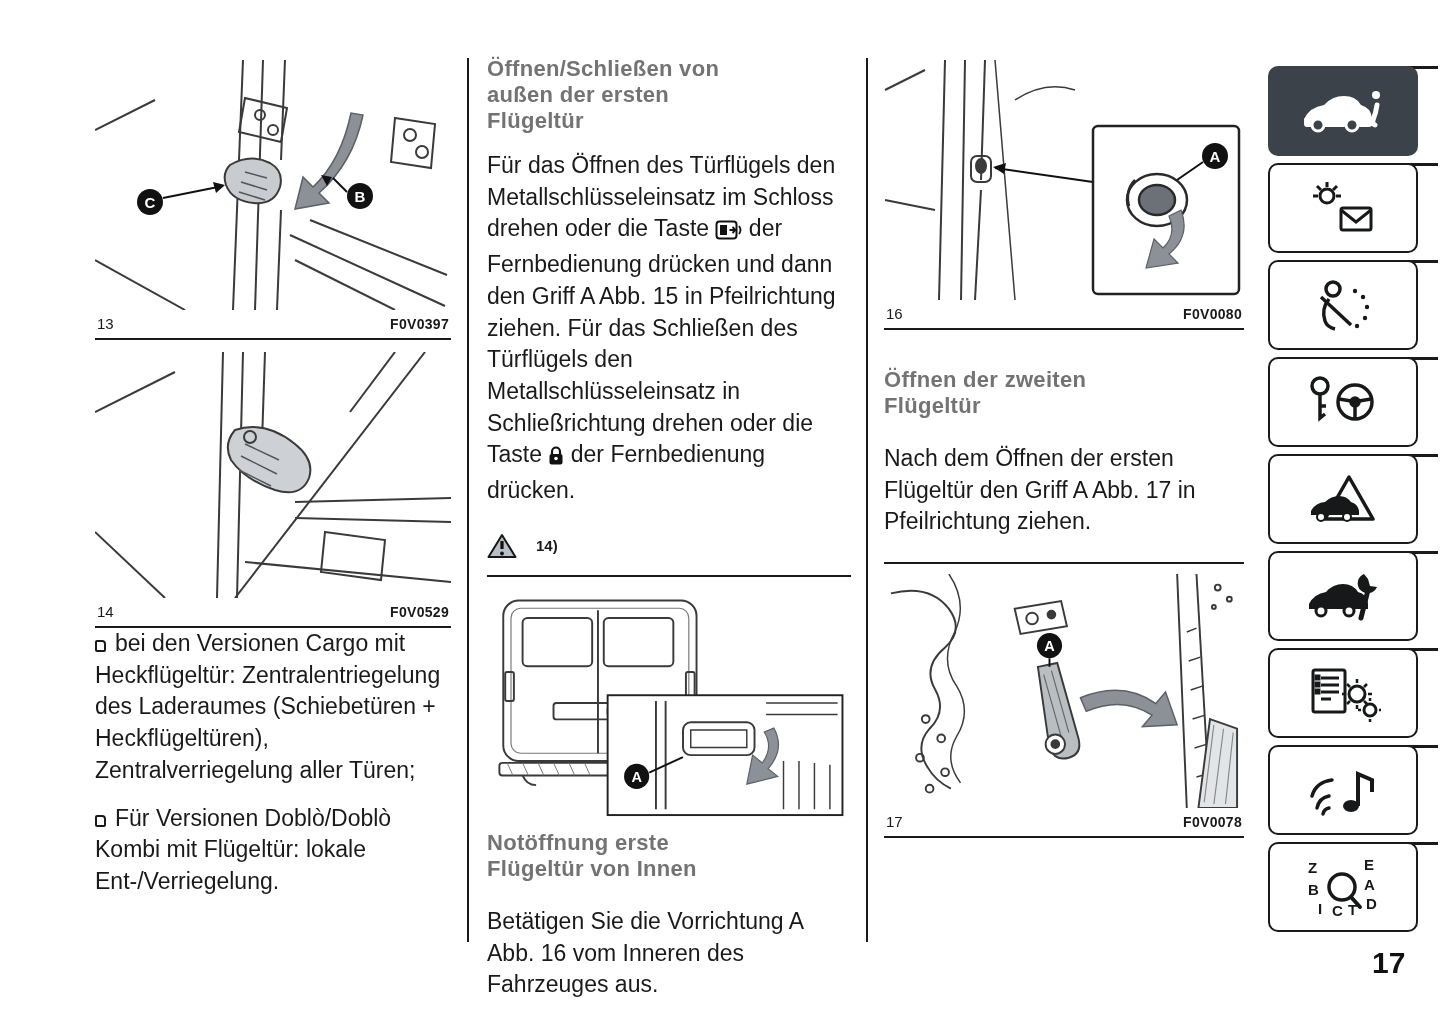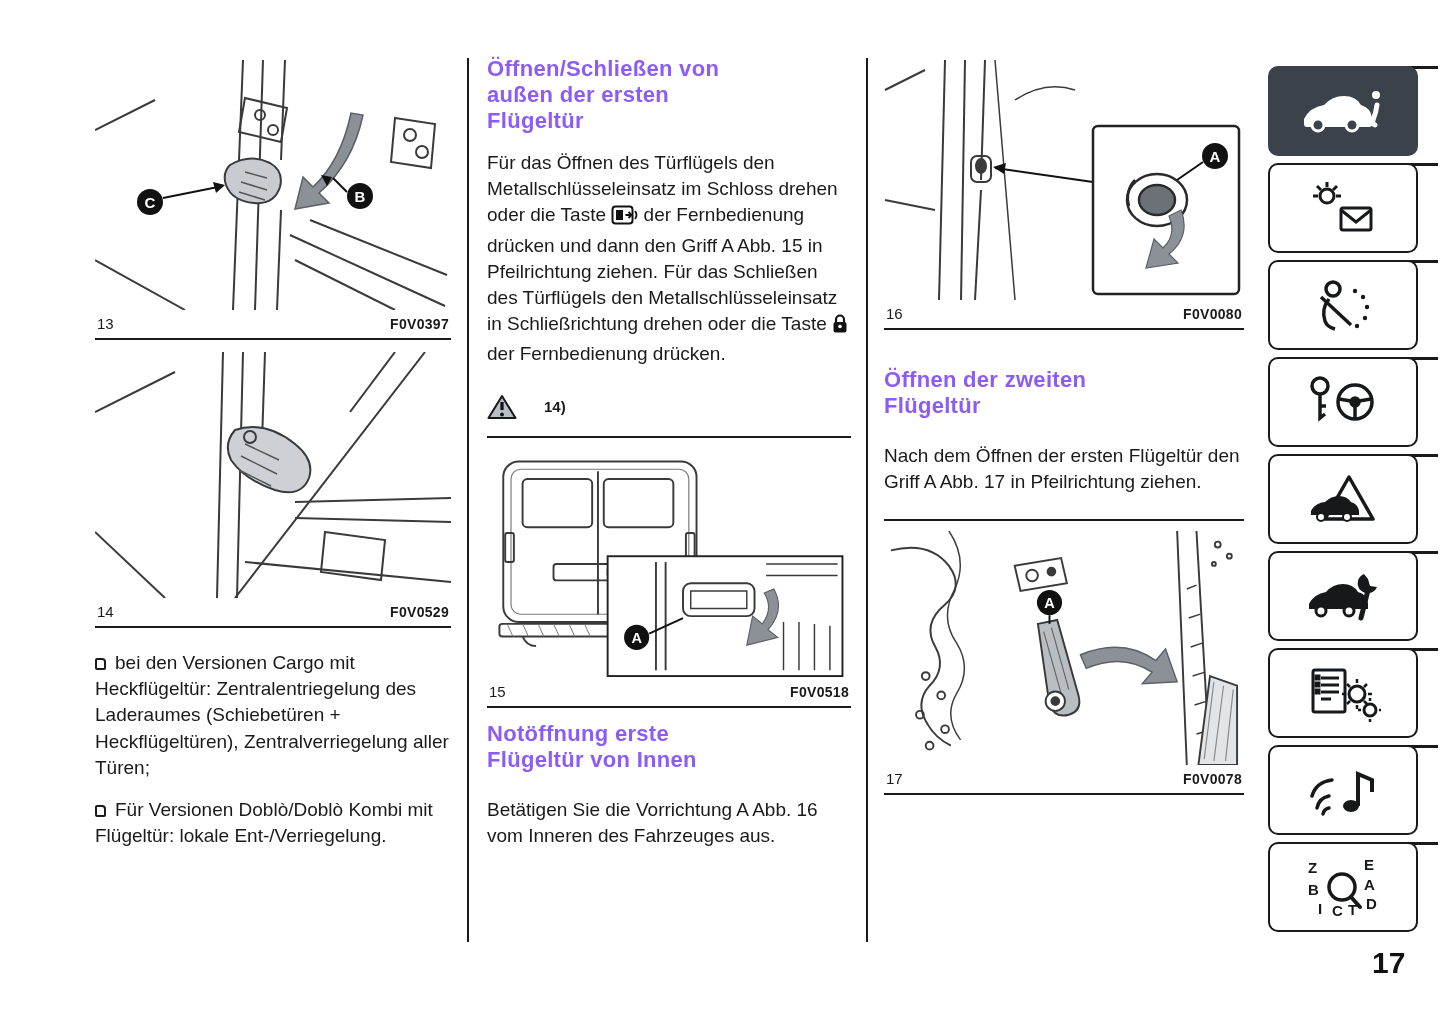--- a/index.html
+++ b/index.html
@@ -9,40 +9,40 @@
   .col { position:absolute; }
   .col-left  { left:95px;  top:60px; width:356px; }
   .col-mid   { left:487px; top:56px; width:364px; }
   .col-right { left:884px; top:60px; width:360px; }
 
   .vrule { position:absolute; top:58px; width:2px; height:884px; background:#1a1a1a; }
   .vrule-1 { left:467px; }
   .vrule-2 { left:866px; }
 
   h2.heading { font-size:22px; font-weight:bold; line-height:1.18; letter-spacing:.3px;
-               color:#8b5cf6; white-space:pre-line; }
-  p.body { font-size:19px; line-height:1.38; }
+               color:#737373; white-space:pre-line; }
+  p.body { font-size:23px; line-height:1.38; }
   .mt8{margin-top:16px}.mt12{margin-top:12px}.mt14{margin-top:24px}.mt16{margin-top:16px}
-  .mt20{margin-top:37px}.mt22{margin-top:22px}.mt24{margin-top:13px}.mt26{margin-top:26px}
+  .mt20{margin-top:37px}.mt22{}.mt24{margin-top:13px}.mt26{margin-top:26px}
 
   figure { margin:0; }
   figure.ruled-top { border-top:2px solid #1a1a1a; padding-top:10px; }
   .figcap { display:flex; justify-content:space-between; align-items:baseline;
             padding:5px 2px 6px 2px; border-bottom:2px solid #1a1a1a; }
   .fignum { font-size:15px; color:#1a1a1a; }
   .figcode { font-size:14px; font-weight:bold; letter-spacing:.3px; }
   .figart { display:block; width:100%; }
 
   .lbl { fill:#ffffff; font-weight:bold; font-size:15px; text-anchor:middle;
          font-family:"Liberation Sans", sans-serif; }
 
   .bullet-square { display:inline-block; width:11px; height:12px; border:2.2px solid #1a1a1a;
                    border-radius:2px 4px 2px 2px; margin-right:9px; position:relative; top:1px; }
 
-  .warning-row { display:flex; align-items:center; gap:27px; }
+  .warning-row { display:flex; align-items:center; gap:19px; }
   .warning-ref { font-size:15px; font-weight:bold; }
 
   .inline-icon { display:inline-block; vertical-align:-4px; }
 
   
   .sidebar { position:absolute; left:1268px; top:66px; width:170px;
              display:flex; flex-direction:column; gap:7px; }
   .tab { position:relative; height:90px; }
   .tab .topline { position:absolute; top:0; left:12px; right:0; height:2.5px; background:#1a1a1a; }
   .tab .box { position:absolute; left:0; top:0; width:150px; height:90px;
@@ -182,24 +182,20 @@
           <path d="M204,148 h58 v18 h-58 z" stroke-width="1.5"></path>
           <path d="M282,120 h74 M282,132 h74" stroke-width="1.5"></path>
           <path d="M300,180 v50 M316,180 v50 M332,182 v48 M348,184 v46" stroke-width="1.5"></path>
         </g>
         <path d="M290,146 q12,22 -6,42 l10,8 l-32,8 l6,-30 l10,8 q12,-16 2,-32 z" fill="#8b9197" stroke="#5b6167" stroke-width="1.2"></path>
         <path d="M161,192 L196,176" stroke="#111" stroke-width="2"></path>
         <circle cx="148" cy="196" r="13" fill="#111"></circle>
         <text x="148" y="202" class="lbl">A</text>
       </g>
     </svg>
-    <figcaption class="figcap">
-      <span class="fignum">15</span>
-      <span class="figcode">F0V0518</span>
-    </figcaption>
   </figure>
 
   <h2 class="heading mt24">Notöffnung erste
 Flügeltür von Innen</h2>
 
   <p class="body mt14">Betätigen Sie die Vorrichtung A Abb. 16 vom Inneren des Fahrzeuges aus.</p>
 </div>
 
 <div class="vrule vrule-2"></div>
 

